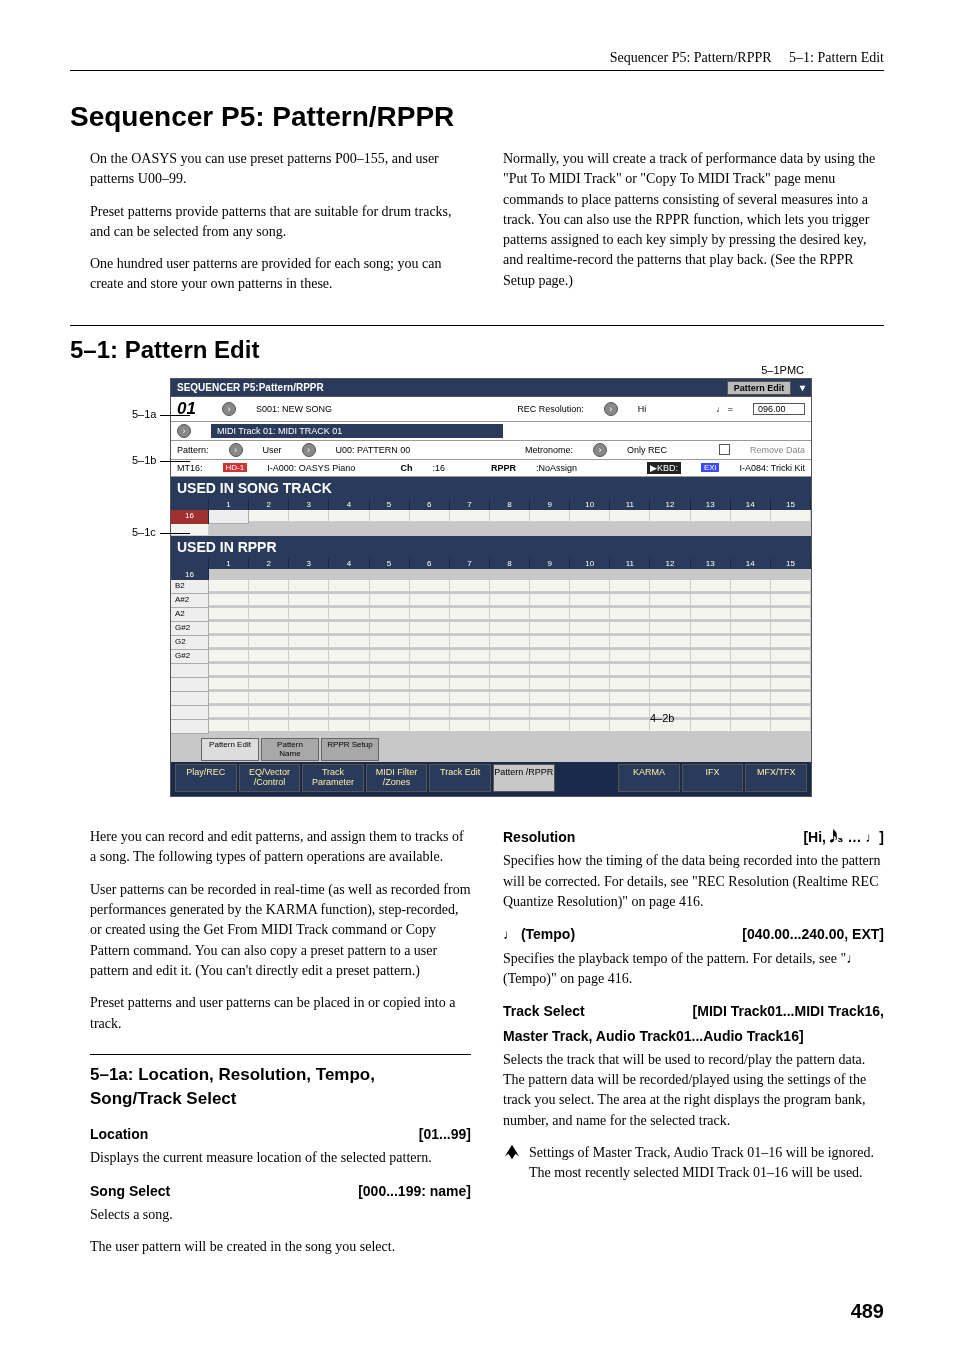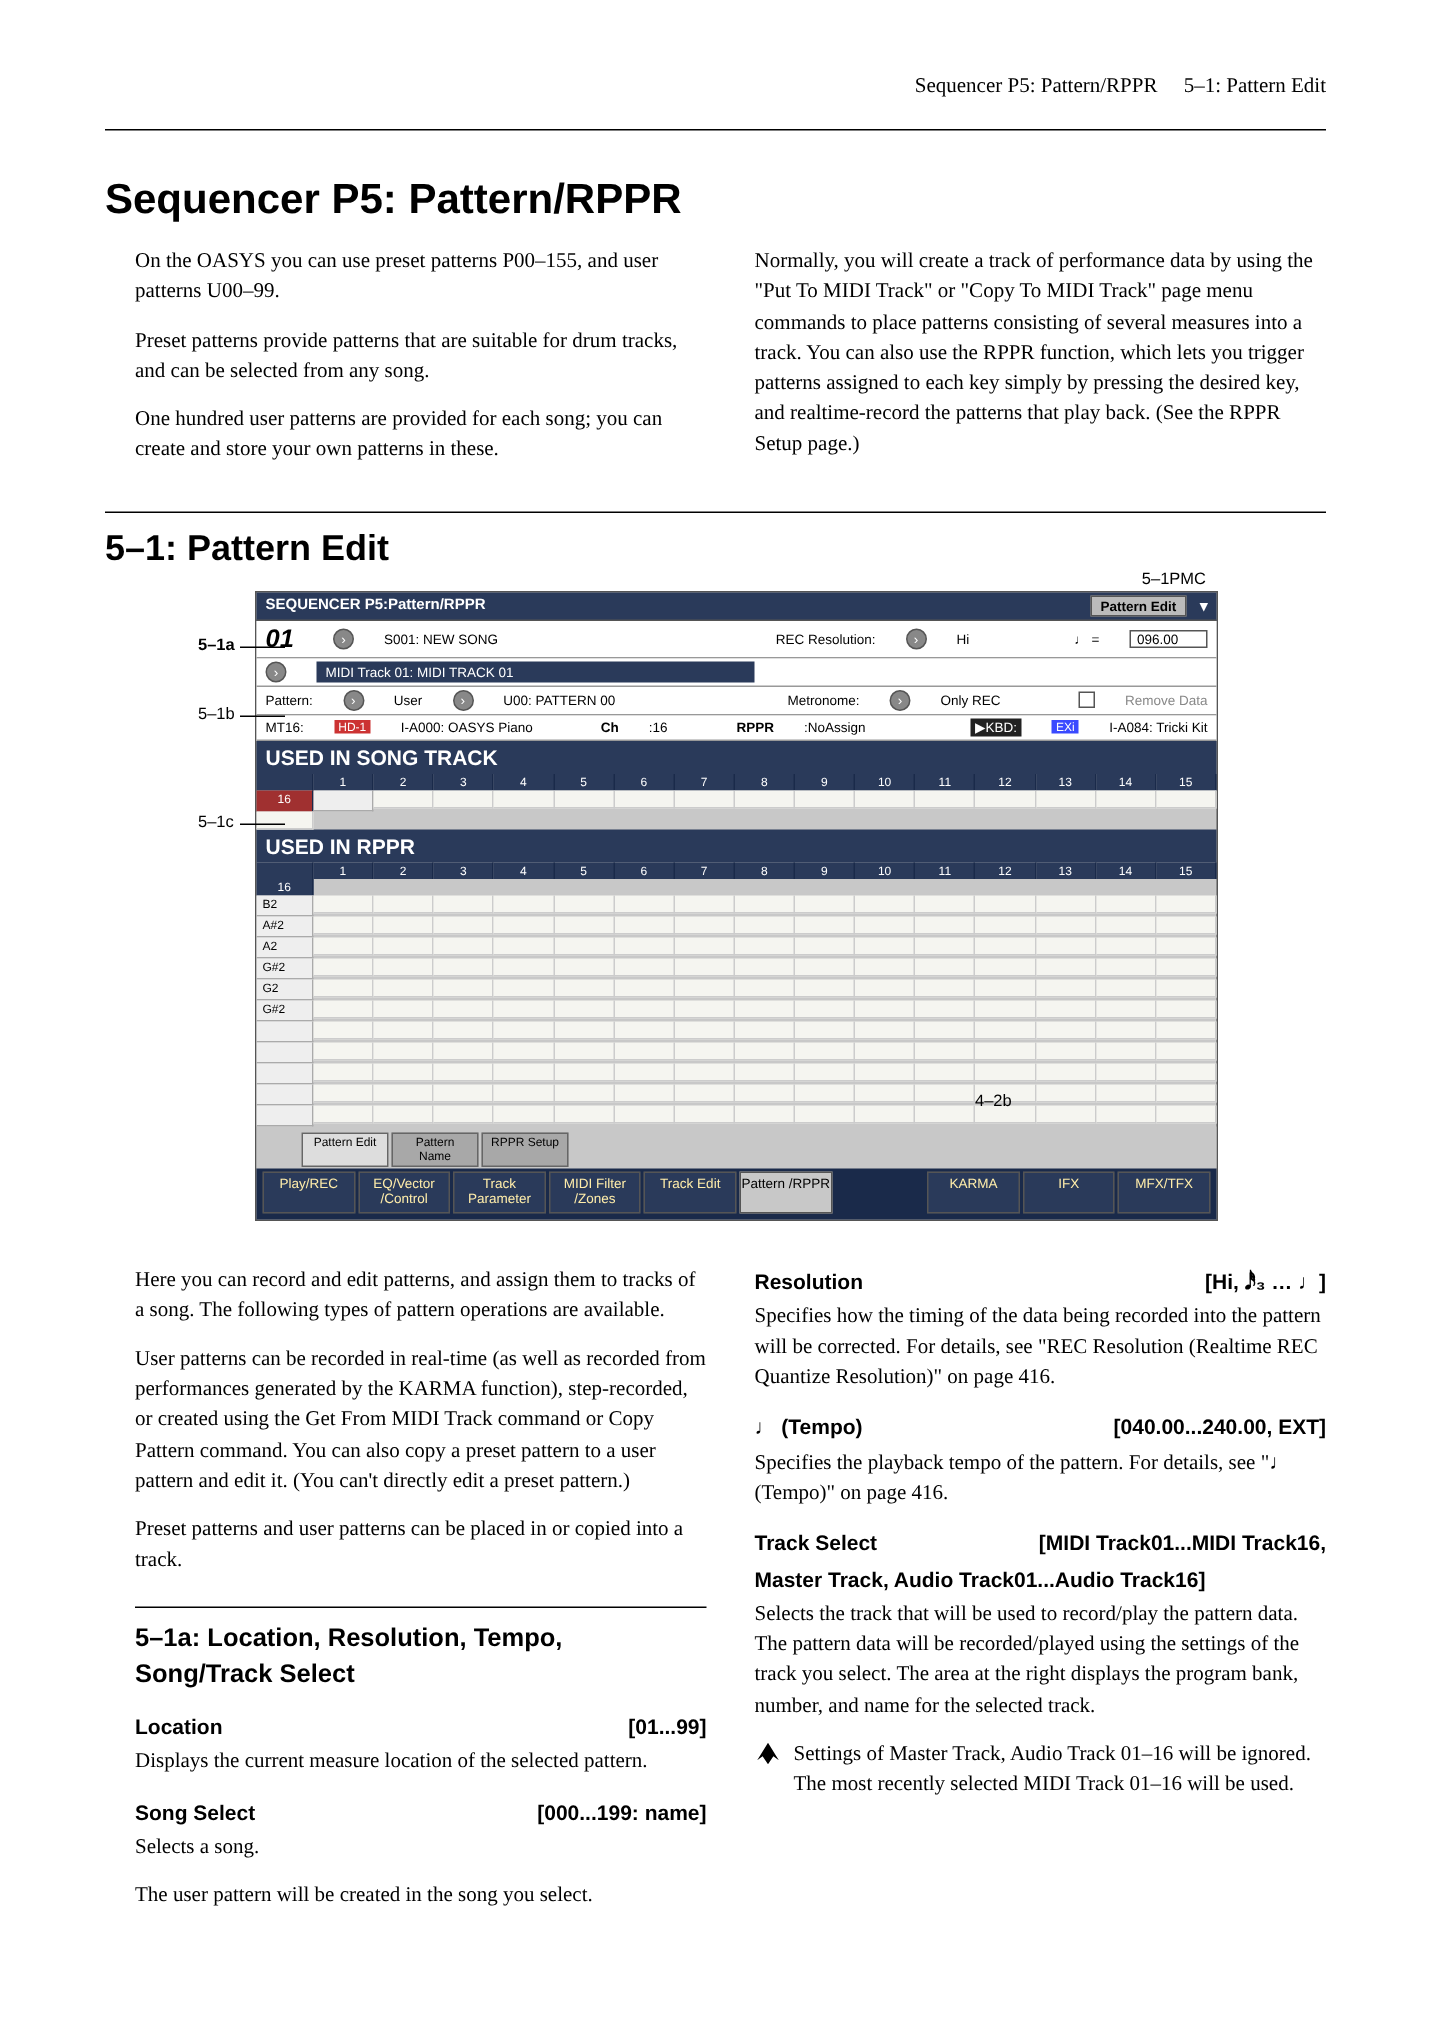--- a/index.html
+++ b/index.html
@@ -8,21 +8,21 @@
     padding: 0;
     background: #fff;
     color: #000;
     width: 954px;
   }
   .page {
     padding: 50px 70px 40px 70px;
   }
   .header-line {
     border-bottom: 1px solid #000;
-    padding-bottom: 20px;
+    padding-bottom: 4px;
     margin-bottom: 30px;
     text-align: right;
     font-size: 14px;
   }
   .header-left { font-weight: normal; }
   .header-right { margin-left: 14px; }
   h1 {
     font-family: 'Arial Black', Arial, sans-serif;
     font-size: 28px;
     font-weight: 900;
@@ -255,21 +255,21 @@
     </div>
     <div class="col">
       <p>Normally, you will create a track of performance data by using the "Put To MIDI Track" or "Copy To MIDI Track" page menu commands to place patterns consisting of several measures into a track. You can also use the RPPR function, which lets you trigger patterns assigned to each key simply by pressing the desired key, and realtime-record the patterns that play back. (See the RPPR Setup page.)</p>
     </div>
   </div>
 
   <h2>5–1: Pattern Edit</h2>
 
   <div class="screenshot-wrap">
     <div class="callout" style="top:-14px; right:80px;">5–1PMC</div>
-    <div class="callout" style="top:30px; left:62px;font-weight:bold;">5–1a</div>
+    <div class="callout" style="top:30px; left:62px;">5–1a</div>
     <div class="callout-line" style="top:37px; left:90px; width:30px;"></div>
     <div class="callout" style="top:76px; left:62px;">5–1b</div>
     <div class="callout-line" style="top:83px; left:90px; width:30px;"></div>
     <div class="callout" style="top:148px; left:62px;">5–1c</div>
     <div class="callout-line" style="top:155px; left:90px; width:30px;"></div>
     <div class="callout" style="top:334px; left:580px;">4–2b</div>
 
     <div class="screenshot">
       <div class="ss-title">
         <span>SEQUENCER P5:Pattern/RPPR</span>
@@ -628,13 +628,14 @@
 
       <div class="note-row">
         <svg class="note-icon" viewBox="0 0 20 20">
           <path d="M2 15 L10 2 L18 15 L14 12 L10 18 L6 12 Z" fill="#000"></path>
         </svg>
         <p style="margin:0">Settings of Master Track, Audio Track 01–16 will be ignored. The most recently selected MIDI Track 01–16 will be used.</p>
       </div>
     </div>
   </div>
 
+  <div class="pagenum">489</div>
 </div>
 
 </body></html>

